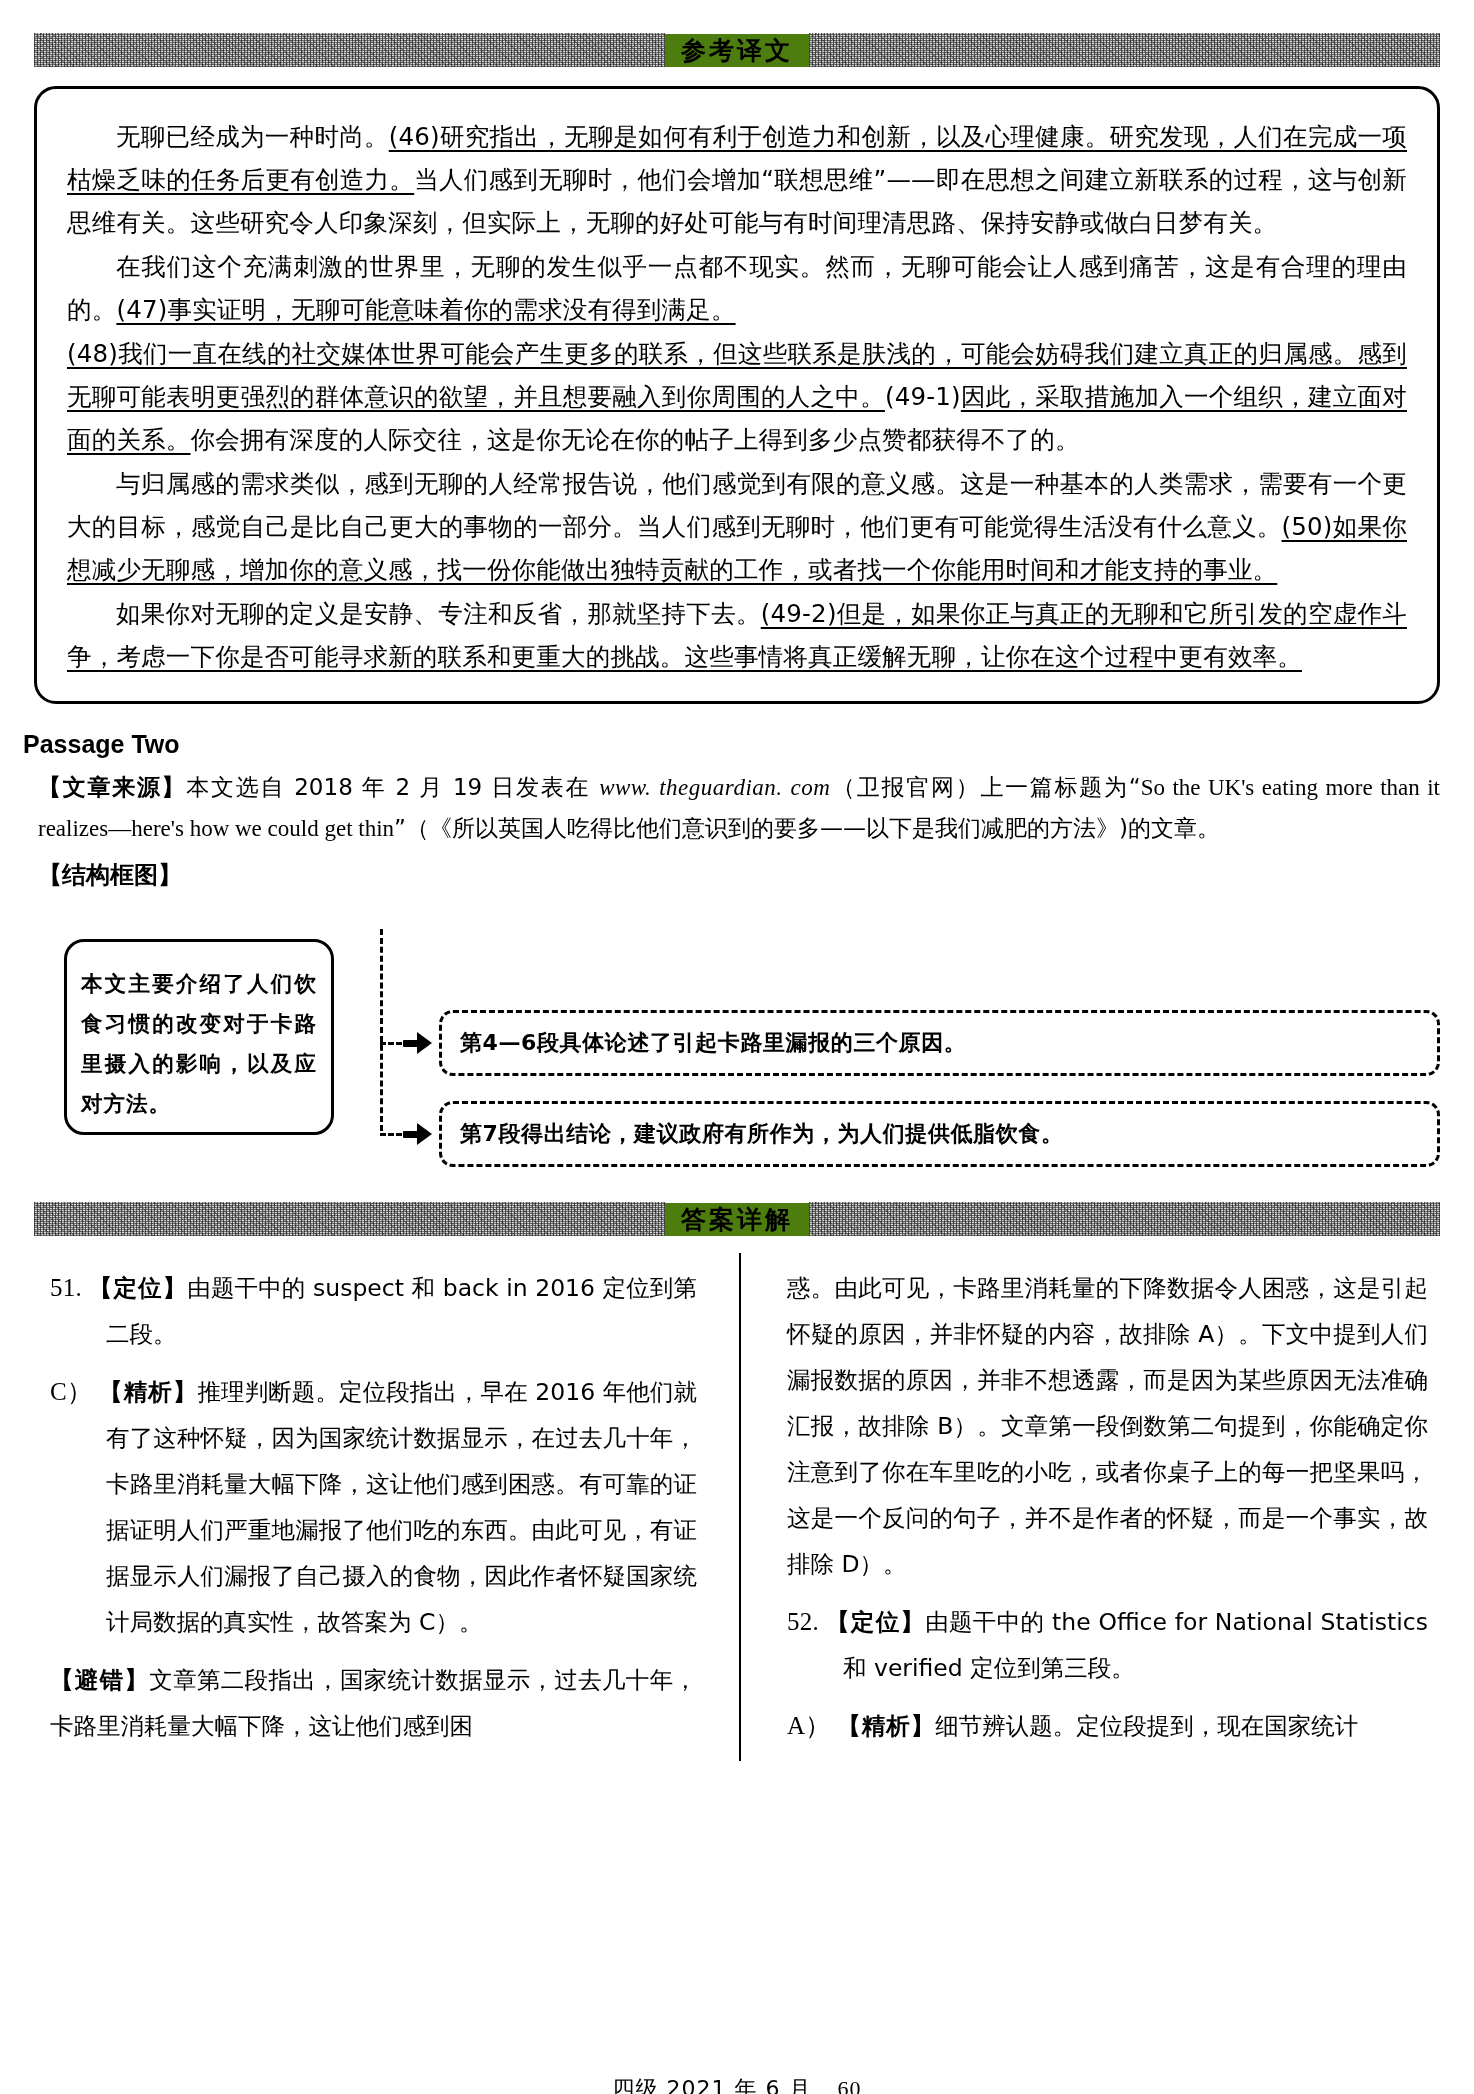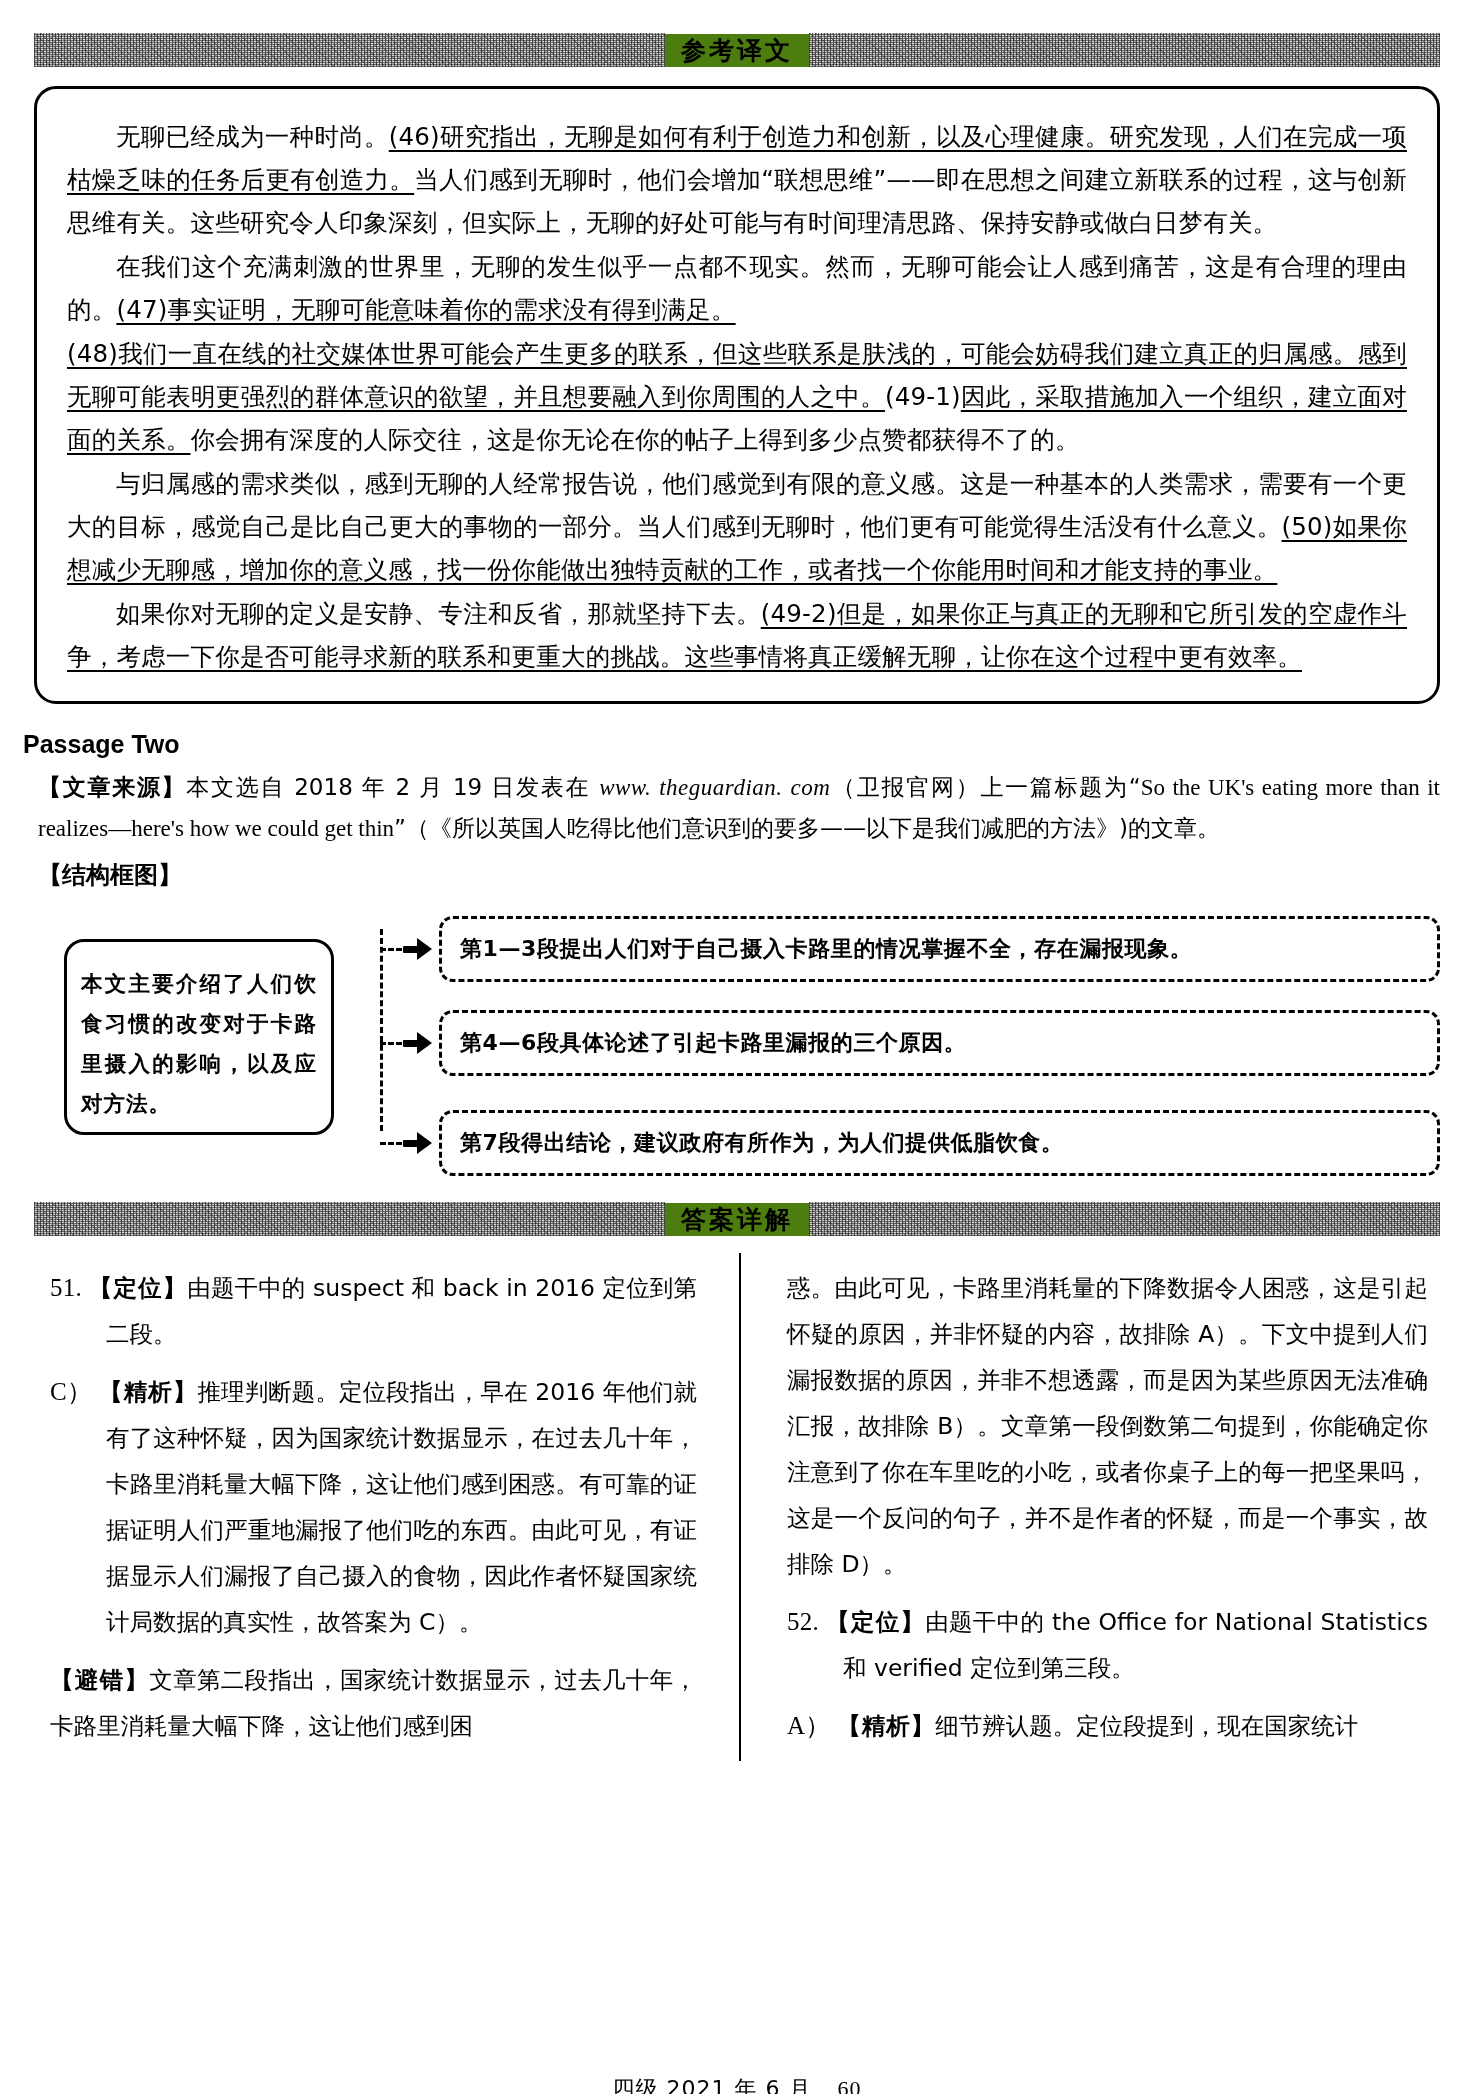--- a/index.html
+++ b/index.html
@@ -167,21 +167,21 @@
   .branch {
     position: absolute;
     left: 42px;
     right: 0;
     height: 68px;
     display: flex;
     align-items: center;
   }
   .branch.b1 { top: 8px; }
   .branch.b2 { top: 102px; }
-  .branch.b3 { top: 202px; }
+  .branch.b3 { top: 193px; }
   .stub {
     width: 22px;
     border-top: 3px dashed #000;
     flex: 0 0 auto;
   }
   .arrow-icon {
     flex: 0 0 auto;
     width: 30px;
     height: 22px;
     position: relative;
@@ -305,30 +305,20 @@
 
   <div class="struct-label">【结构框图】</div>
 
   <div class="diagram">
     <div class="summary-box">
       <div class="summary-text">本文主要介绍了人们饮食习惯的改变对于卡路里摄入的影响，以及应对方法。</div>
     </div>
     <div class="branch-wrap">
       <div class="spine"></div>
 
-      <div class="branch b1">
-        <div class="stub"></div>
-        <div class="arrow-icon">
-          <div class="shaft"></div>
-            <div class="tip"></div>
-        </div>
-        <div class="dash-box">
-          <span class="dash-text">第1—3段提出人们对于自己摄入卡路里的情况掌握不全，存在漏报现象。</span>
-        </div>
-      </div>
 
       <div class="branch b2">
         <div class="stub"></div>
         <div class="arrow-icon">
           <div class="shaft"></div>
             <div class="tip"></div>
         </div>
         <div class="dash-box">
           <span class="dash-text">第4—6段具体论述了引起卡路里漏报的三个原因。</span>
         </div>

